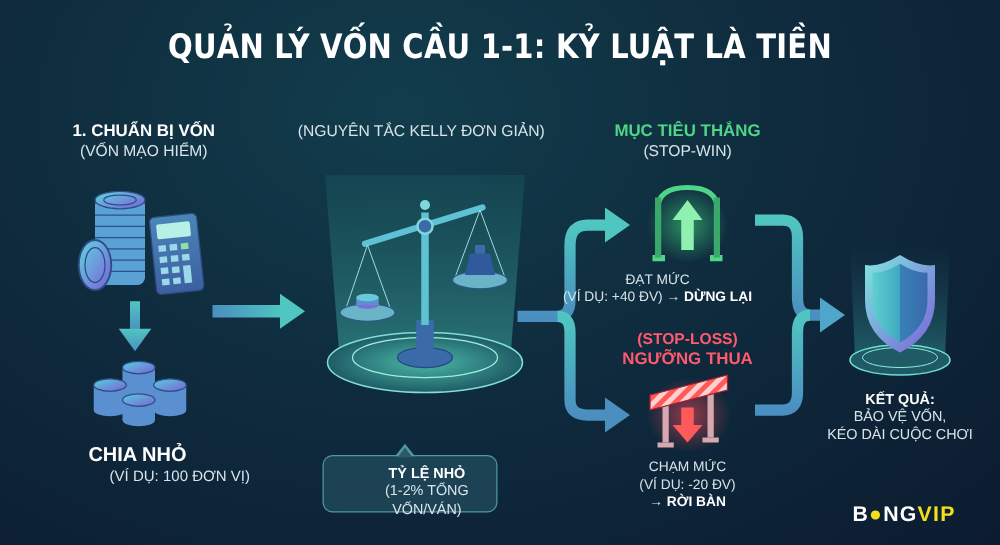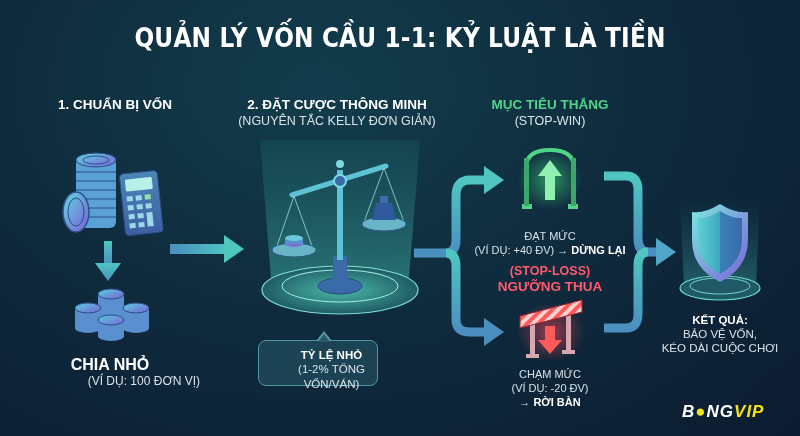--- a/index.html
+++ b/index.html
@@ -18,51 +18,52 @@
     transform: scaleX(0.86); transform-origin: center;
   }
   .lbl { text-align: center; line-height: 16px; }
   .lbl .b { font-weight: bold; font-size: 13.5px; color: #ffffff; }
   .lbl .s { font-size: 12.5px; color: #d8e4ea; }
   .green { color: #4fd587 !important; }
   .red { color: #ff5a6e !important; }
   .small { font-size: 11px; line-height: 14px; color: #d6e2e8; text-align: center; }
   .small b { color: #ffffff; }
   .bubble {
-    left: 258px; top: 340px; width: 120px; height: 46px;
+    left: 258px; top: 364px; width: 140px; height: 46px;
     border: 1.5px solid #4d98a4; border-radius: 8px;
     background: rgba(40, 90, 105, 0.55);
     padding-top: 7px;
     padding-left: 27px;
   }
   .bubble::before {
     content: ""; position: absolute; left: 57px; top: -10px;
     border-left: 8px solid transparent; border-right: 8px solid transparent;
     border-bottom: 10px solid #4d98a4;
   }
   .bubble::after {
     content: ""; position: absolute; left: 59px; top: -7px;
     border-left: 6px solid transparent; border-right: 6px solid transparent;
     border-bottom: 8px solid #2a5a66;
   }
   .logo {
-    left: 682px; top: 402px; font-weight: bold; font-style: italic;
+    left: 682px; top: 402px; font-weight: bold; 
     font-size: 17px; letter-spacing: 1px;
   }
   .logo .w { color: #ffffff; }
   .logo .y { color: #f2e019; }
   svg { position: absolute; overflow: visible; }
 </style>
 </head>
 <body>
 
 <div class="abs title">QUẢN LÝ VỐN CẦU 1-1: KỶ LUẬT LÀ TIỀN</div>
 
 <div class="abs lbl" style="left:20px; top:97px; width:190px;">
   <div class="b">1. CHUẨN BỊ VỐN</div>
+  <div class="s">(VỐN MẠO HIỂM)</div>
 </div>
 
 <svg style="left:62px; top:150px;" width="110" height="90" viewBox="0 0 110 90">
   <defs>
     <linearGradient id="coinG" x1="0" y1="0" x2="1" y2="1">
       <stop offset="0" stop-color="#5fd7e0"></stop>
         <stop offset="1" stop-color="#7a5fd8"></stop>
     </linearGradient>
     <linearGradient id="calcG" x1="0" y1="0" x2="0" y2="1">
       <stop offset="0" stop-color="#4a86b8"></stop>
@@ -156,21 +157,20 @@
       <linearGradient id="rA" x1="0" y1="0" x2="1" y2="0">
         <stop offset="0" stop-color="#4a8fc0"></stop>
         <stop offset="1" stop-color="#4fc6c0"></stop>
       </linearGradient>
     </defs>
   <rect x="0" y="9" width="58" height="10" fill="url(#rA)"></rect>
   <polygon points="54,0 74,14 54,28" fill="#4fc6c0"></polygon>
 </svg>
 
 <div class="abs lbl" style="left:222px; top:97px; width:230px;">
-  <div class="b">2. ĐẶT CƯỢC THÔNG MINH</div>
   <div class="s">(NGUYÊN TẮC KELLY ĐƠN GIẢN)</div>
 </div>
 
 <svg style="left:240px; top:140px;" width="200" height="180" viewBox="0 0 200 180">
   <defs>
     <linearGradient id="beam" x1="0" y1="0" x2="0" y2="1">
       <stop offset="0" stop-color="#2a8a86" stop-opacity="0.15"></stop>
         <stop offset="1" stop-color="#3fb0a4" stop-opacity="0.55"></stop>
     </linearGradient>
     <radialGradient id="plat" cx="0.5" cy="0.5" r="0.5">
@@ -236,21 +236,21 @@
   </defs>
   <ellipse cx="32" cy="32" rx="32" ry="30" fill="url(#gw)"></ellipse>
   <path d="M8,60 V20 Q8,2 32,2 Q56,2 56,20 V60" fill="none" stroke="#4fd587" stroke-width="4"></path>
   <rect x="4" y="56" width="10" height="5" fill="#4fd587"></rect>
     <rect x="50" y="56" width="10" height="5" fill="#4fd587"></rect>
   <rect x="6" y="10" width="5" height="48" fill="#3aa86a"></rect>
     <rect x="53" y="10" width="5" height="48" fill="#3aa86a"></rect>
   <polygon points="32,12 44,28 37,28 37,52 27,52 27,28 20,28" fill="#8ff0b0"></polygon>
 </svg>
 
-<div class="abs small" style="left:460px; top:217px; width:180px;margin-top:12px;">
+<div class="abs small" style="left:436px; top:217px; width:180px;">
   <div>ĐẠT MỨC</div>
   <div><span>(VÍ DỤ: +40 ĐV) →</span> <b>DỪNG LẠI</b></div>
 </div>
 
 <div class="abs lbl" style="left:460px; top:263px; width:180px;">
   <div class="b red" style="font-size:12.5px;">(STOP-LOSS)</div>
   <div class="b red">NGƯỠNG THUA</div>
 </div>
 
 <svg style="left:516px; top:298px;" width="70" height="64" viewBox="0 0 70 64">

